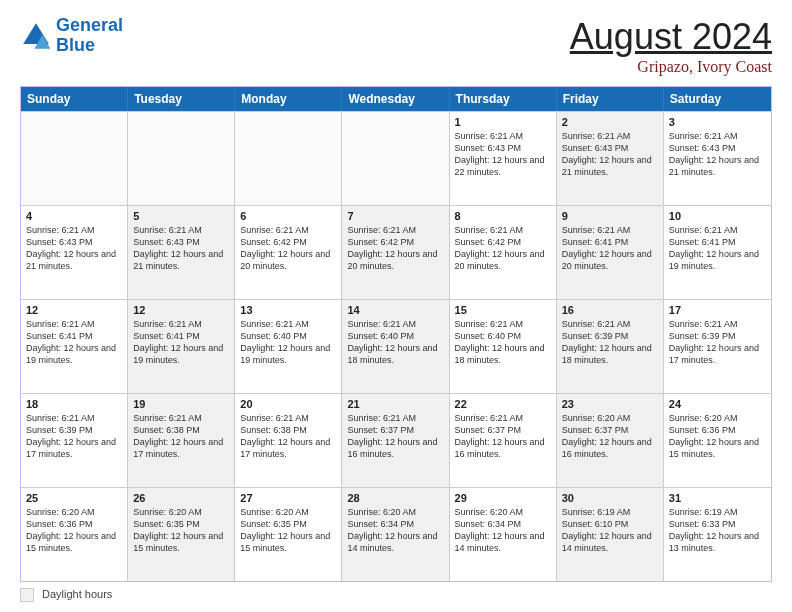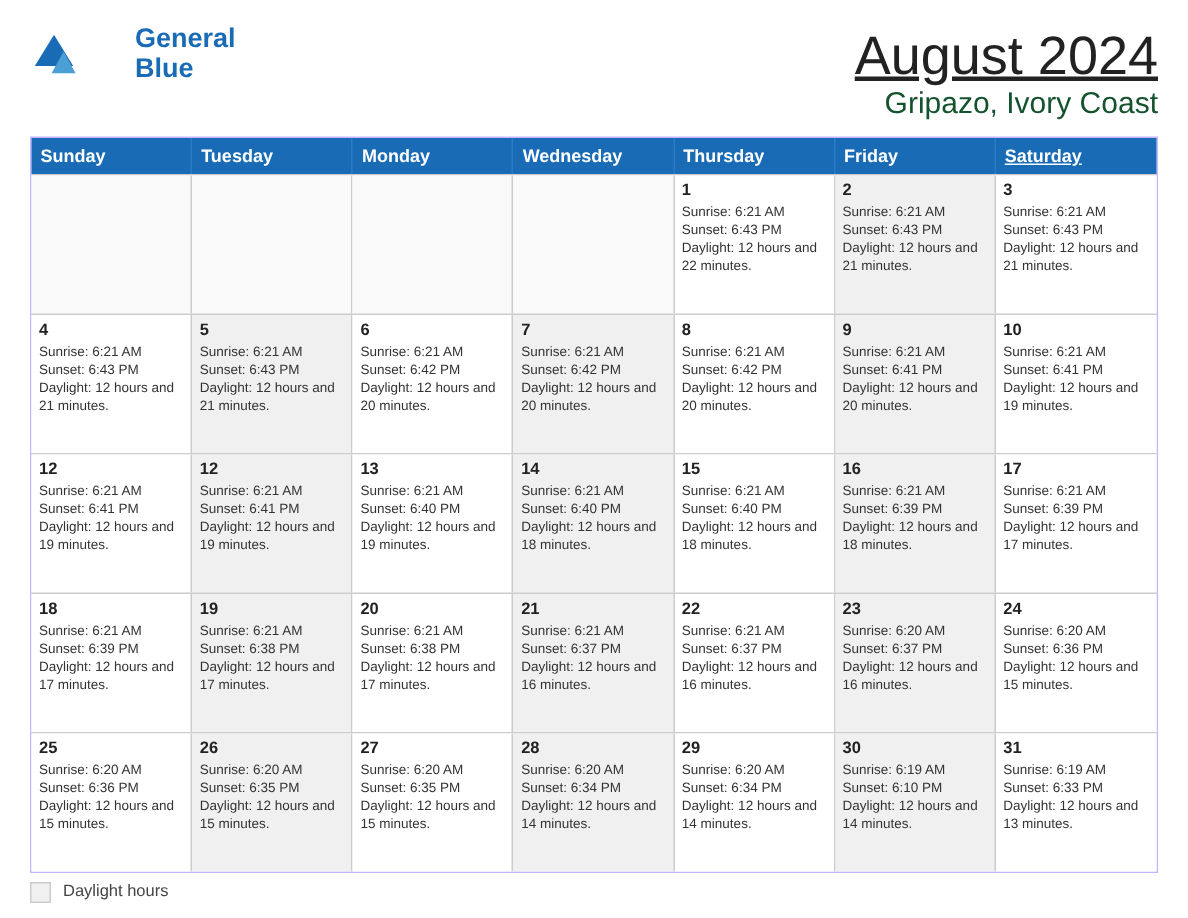--- a/index.html
+++ b/index.html
@@ -25,60 +25,60 @@
     }
     .logo {
       display: flex;
       align-items: center;
       gap: 4px;
     }
     .logo-text {
       font-size: 18px;
       font-weight: bold;
       line-height: 1.1;
-      margin-left: 34px;
     }
     .logo-text span { color: #1a6bb5; }
     .logo-icon {
       width: 32px;
       height: 32px;
     }
     .title-block {
       text-align: right;
     }
     .main-title {
       font-size: 36px;
       font-weight: normal;
       color: #222;
       text-decoration: underline;
     }
     .subtitle {
-      font-size: 20px;
-      color: #14532d;
+      font-size: 16px;
+      color: #7f1d1d;
+      font-family: Liberation Serif, serif;
     }
     .calendar {
       flex: 1;
       display: flex;
       flex-direction: column;
       border: 1px solid #c4b5fd;
     }
     .cal-header-row {
       display: grid;
       grid-template-columns: repeat(7, 1fr);
       background: #1a6bb5;
     }
     .cal-header-cell {
       color: #fff;
       font-size: 12px;
       font-weight: bold;
       padding: 5px 6px;
       border-right: 1px solid #2a7bc5;
       text-align: left;
     }
-    .cal-header-cell:last-child { border-right: none; text-decoration: underline; }
+    .cal-header-cell:last-child { border-right: none; }
     .cal-body {
       flex: 1;
       display: flex;
       flex-direction: column;
     }
     .cal-row {
       display: grid;
       grid-template-columns: repeat(7, 1fr);
       flex: 1;
       border-top: 1px solid #ccc;

